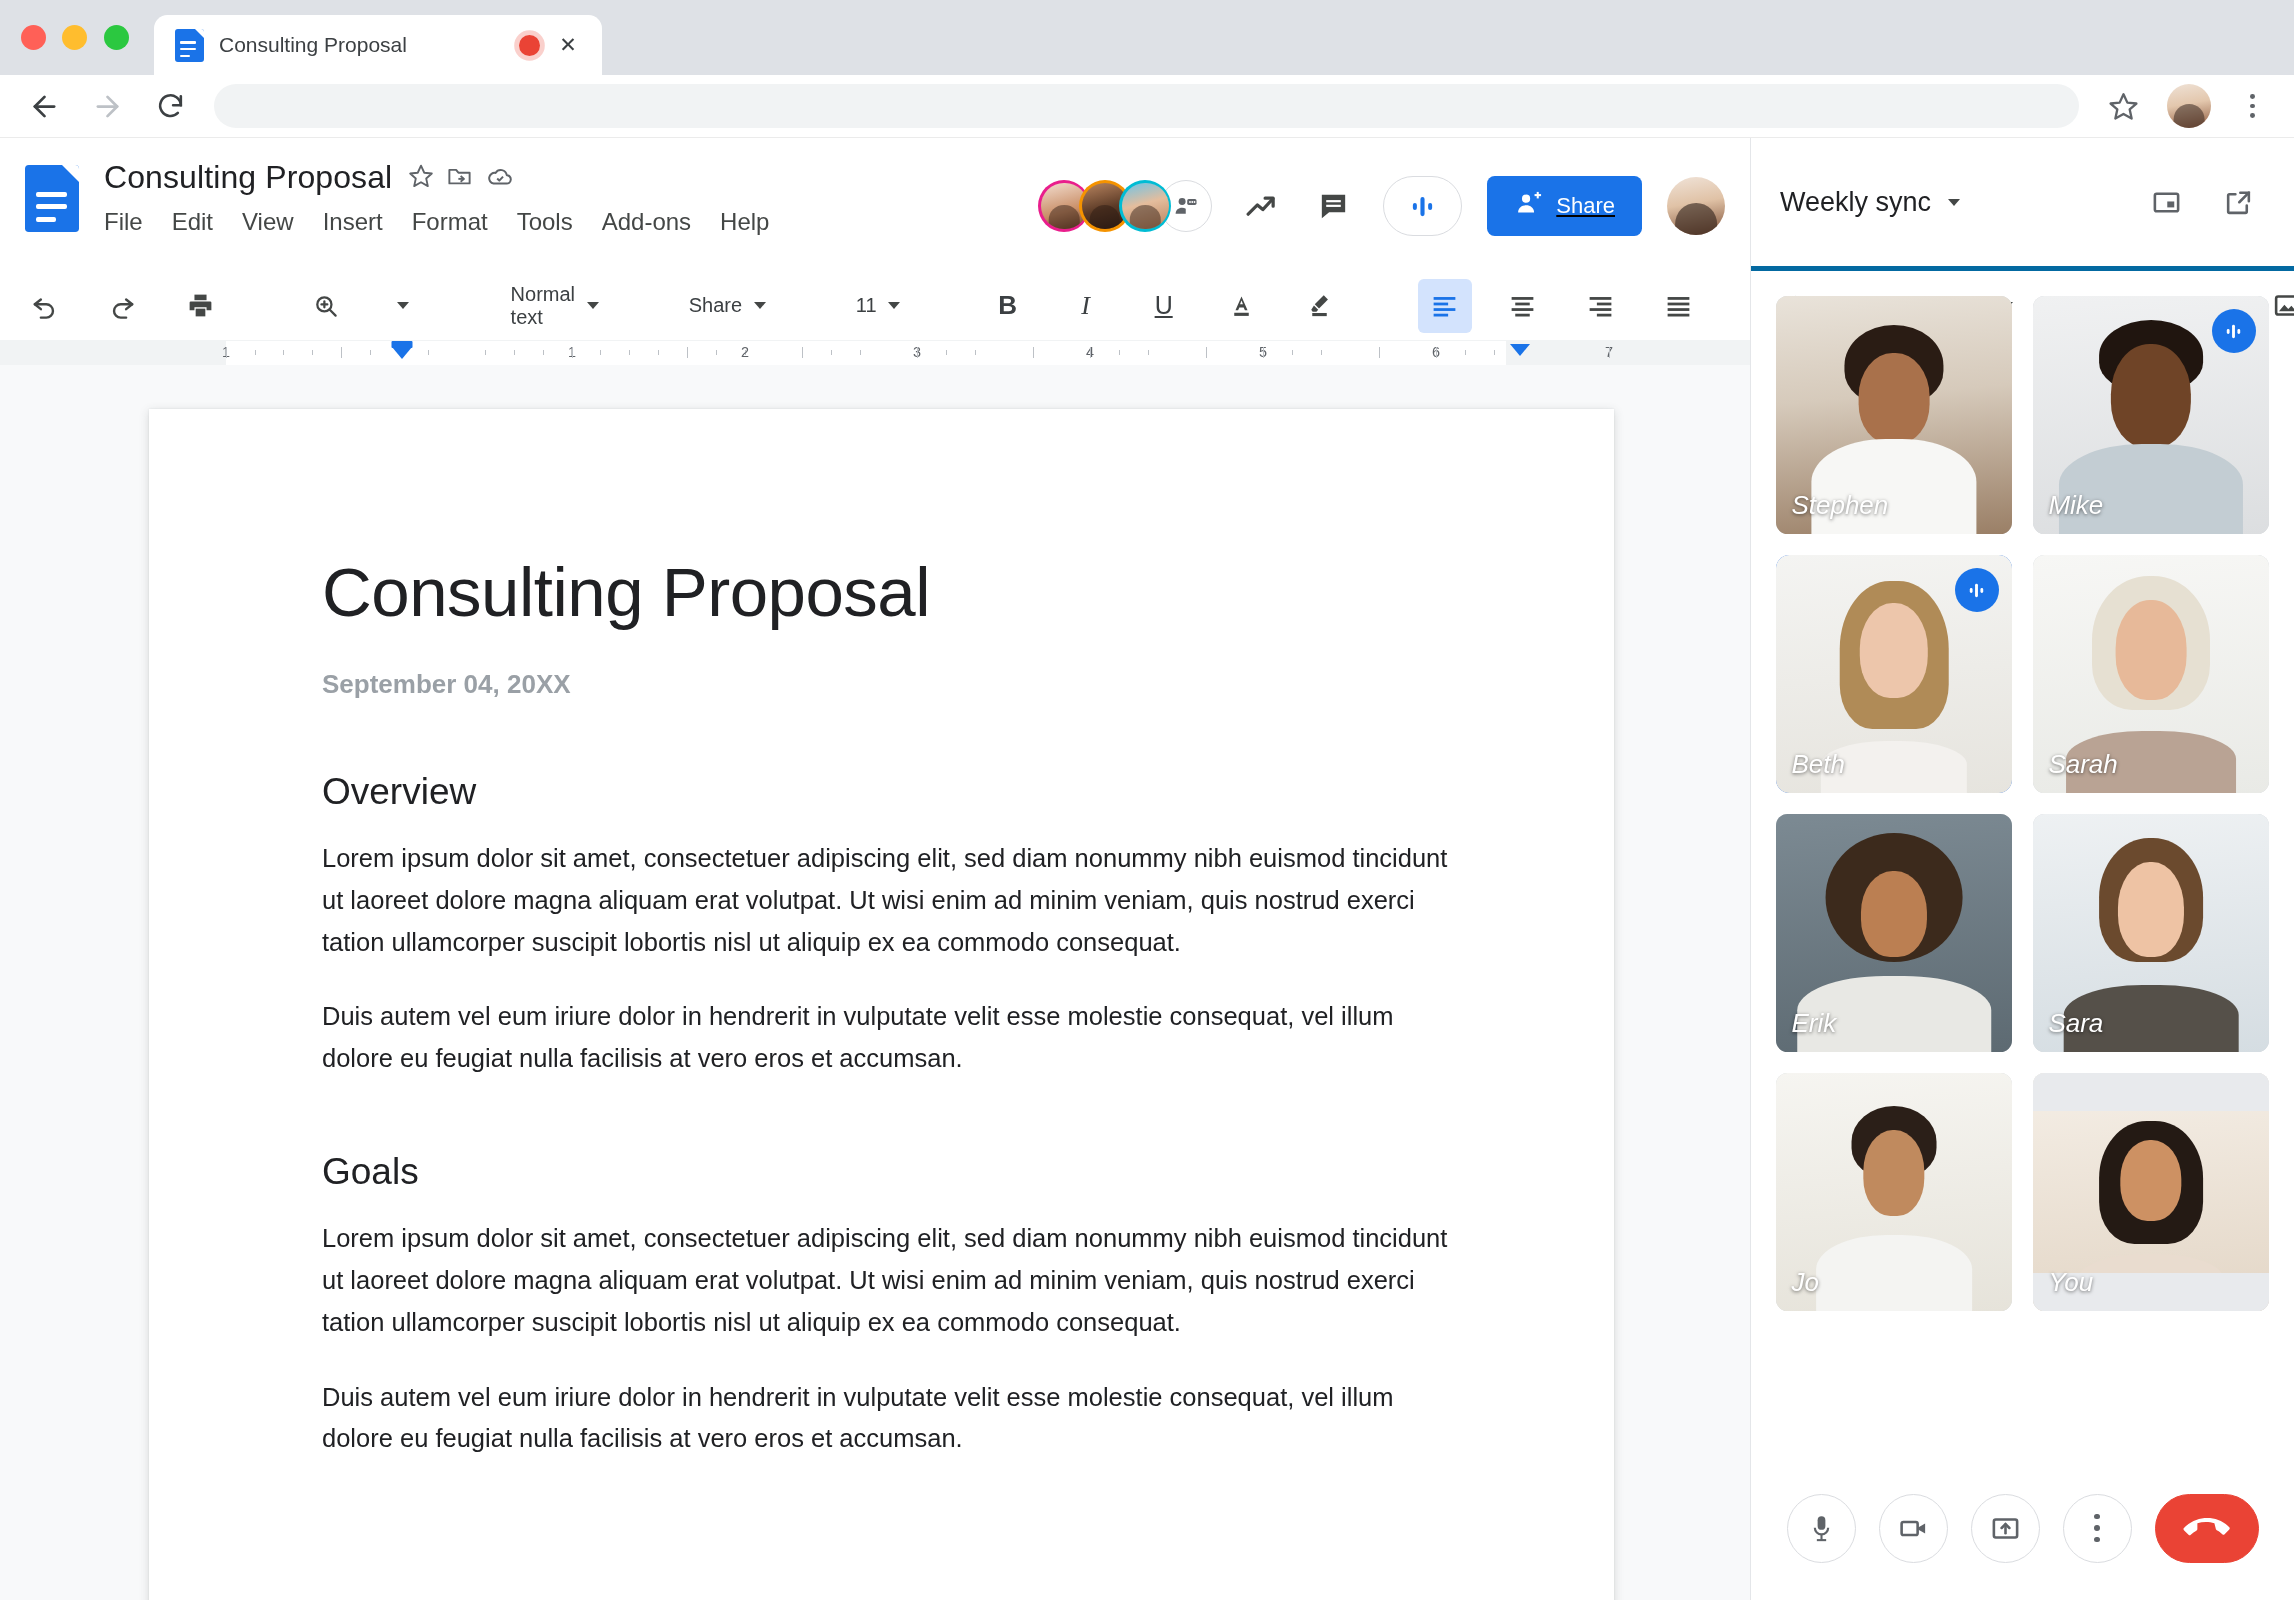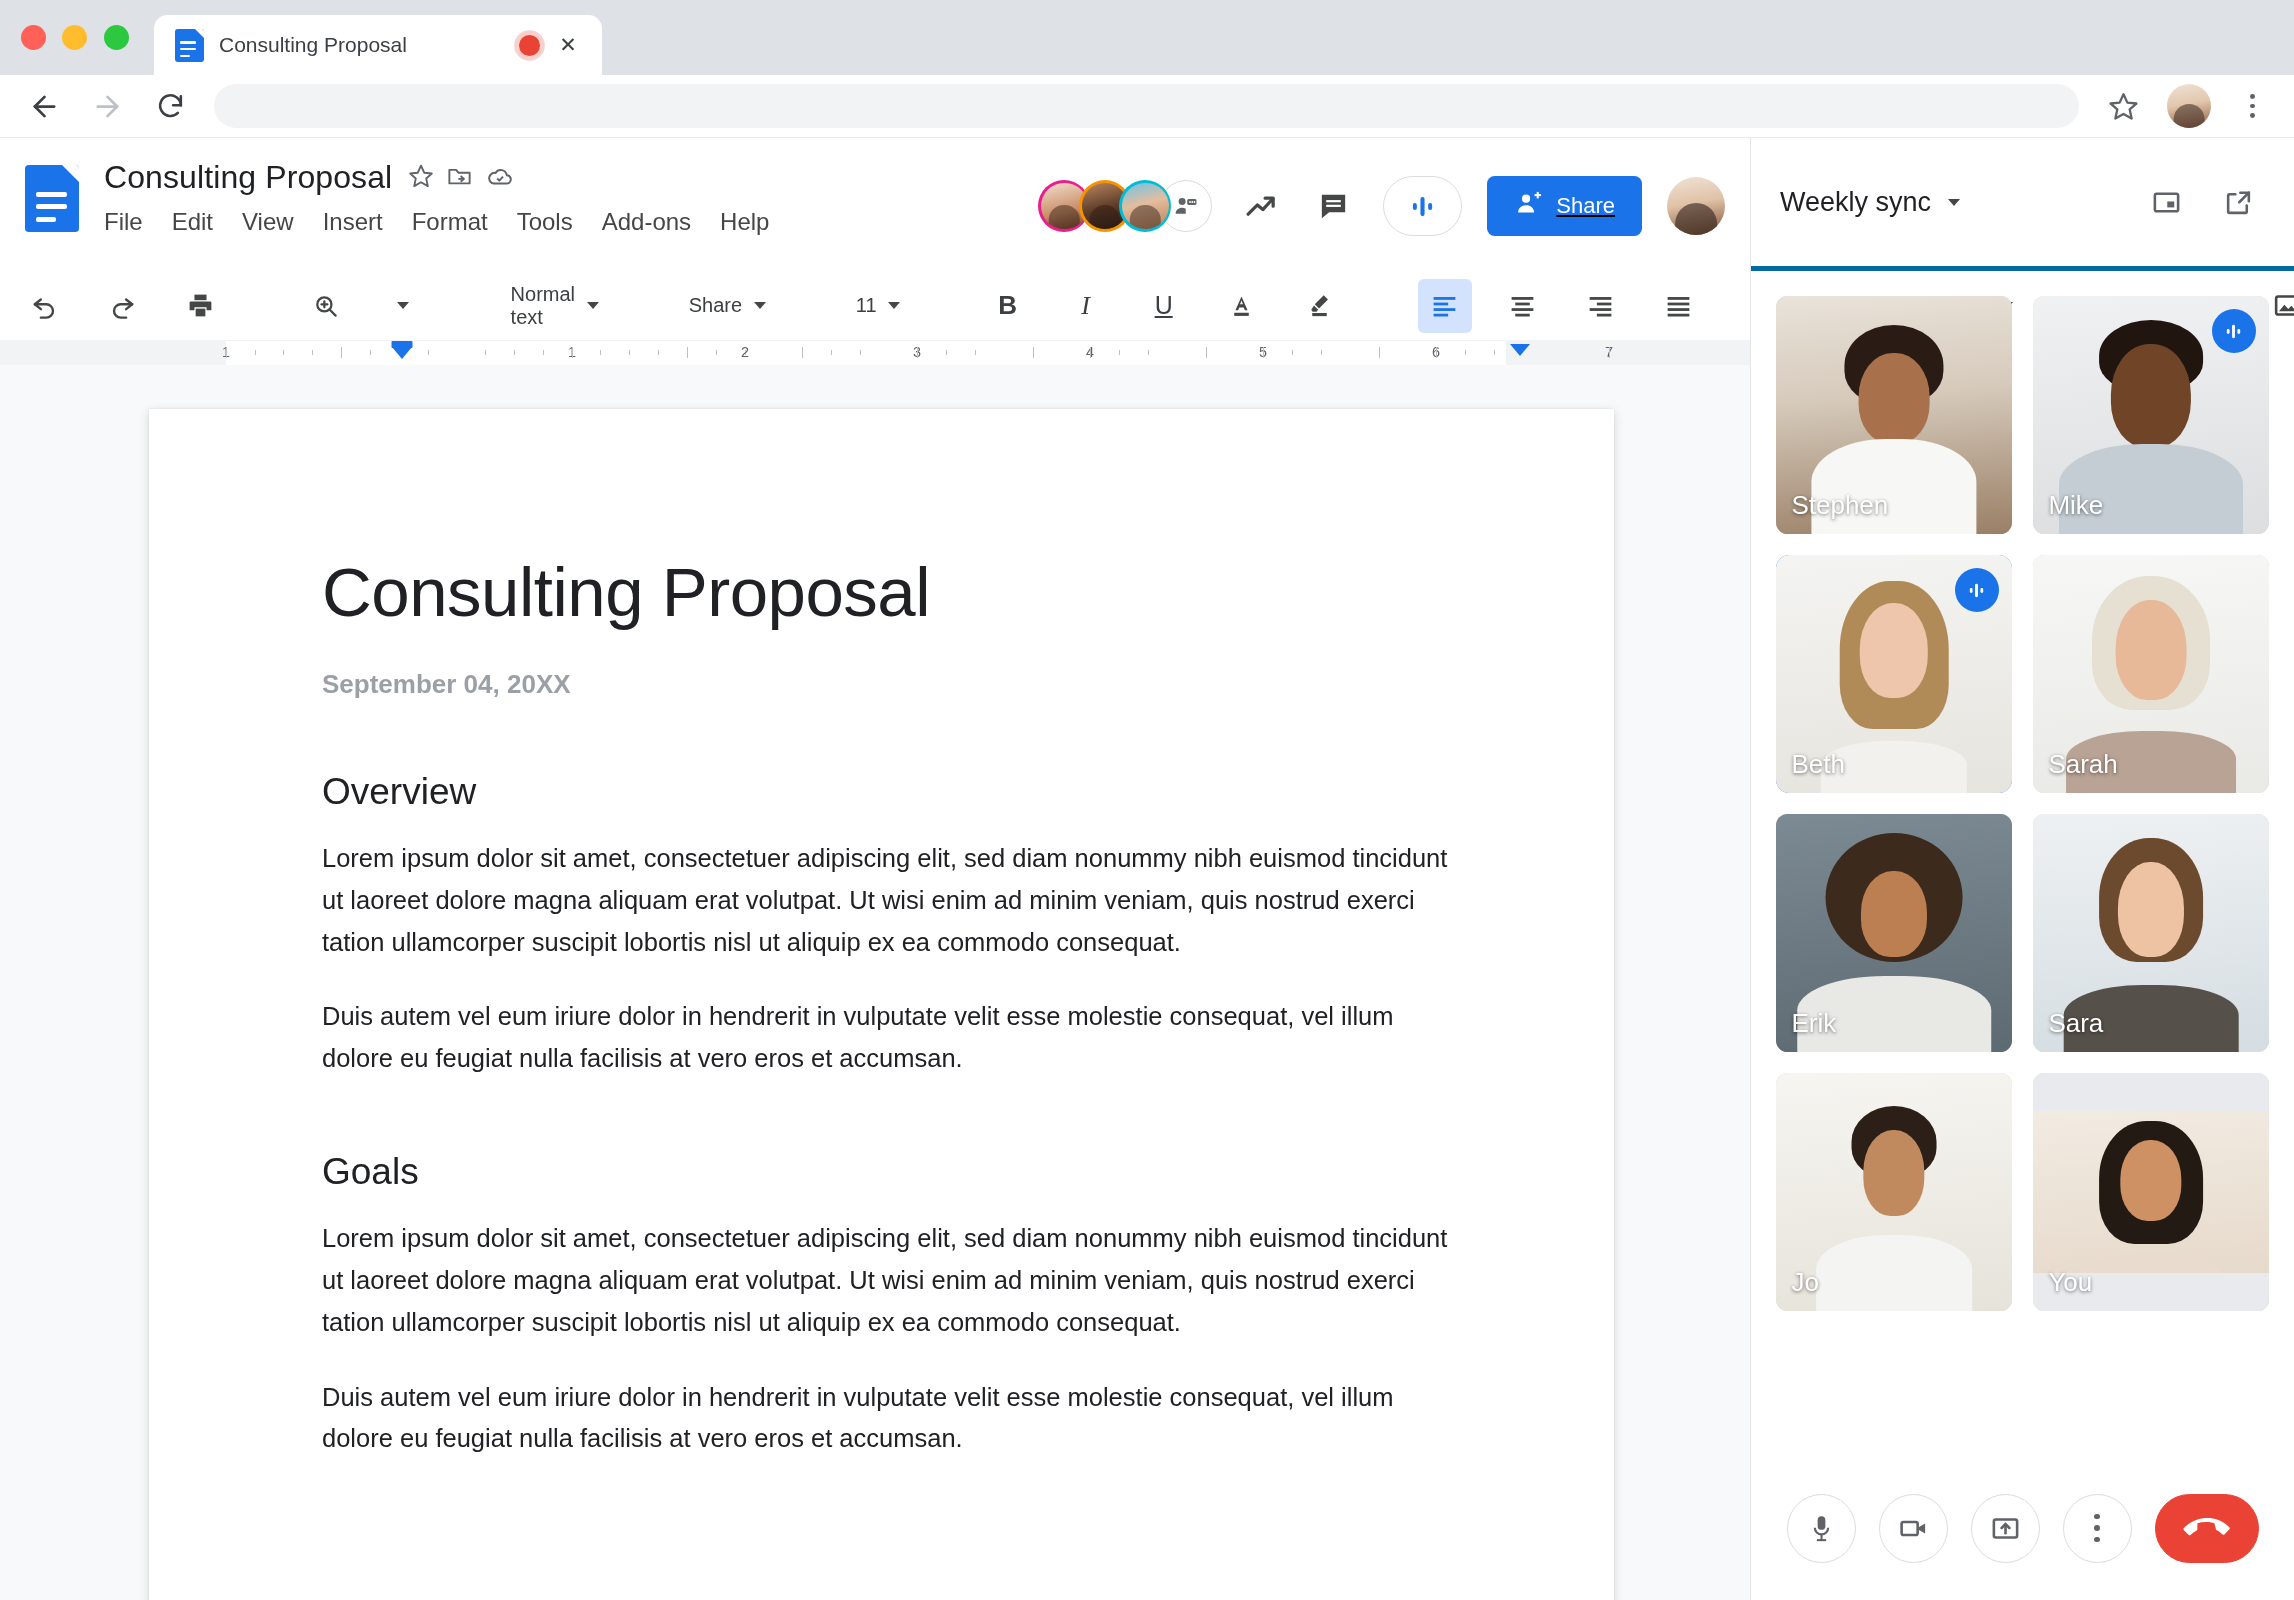--- a/index.html
+++ b/index.html
@@ -199,20 +199,21 @@
     border-bottom:5px solid #0369a1; gap: 17.3px;
   }
   .meet-title { font-size:27px; color:#202124; }
   .meet-head .spacer{ flex:1; }
   .meet-ico { width:54px;height:54px;display:flex;align-items:center;justify-content:center;color:#5f6368; }
 
   .tiles {
     flex:1; padding: 25px 25px 0 25px;
     display:grid; grid-template-columns: 1fr 1fr; gap: 21px;
     align-content:start;
+    font-style:italic;
   }
   .tile {
     position:relative; border-radius:11.5px; overflow:hidden; height:238px;
     background:#cfd4d8;
   }
   .tile.speaking { box-shadow: inset 0 0 0 4.8px #4285f4; border-radius:13.4px; }
   .tile .name {
     position:absolute; left:15.4px; bottom:13.4px; color:#fff; font-size:26px;
     text-shadow: 0 1px 3.8px rgba(0,0,0,.55);
   }

